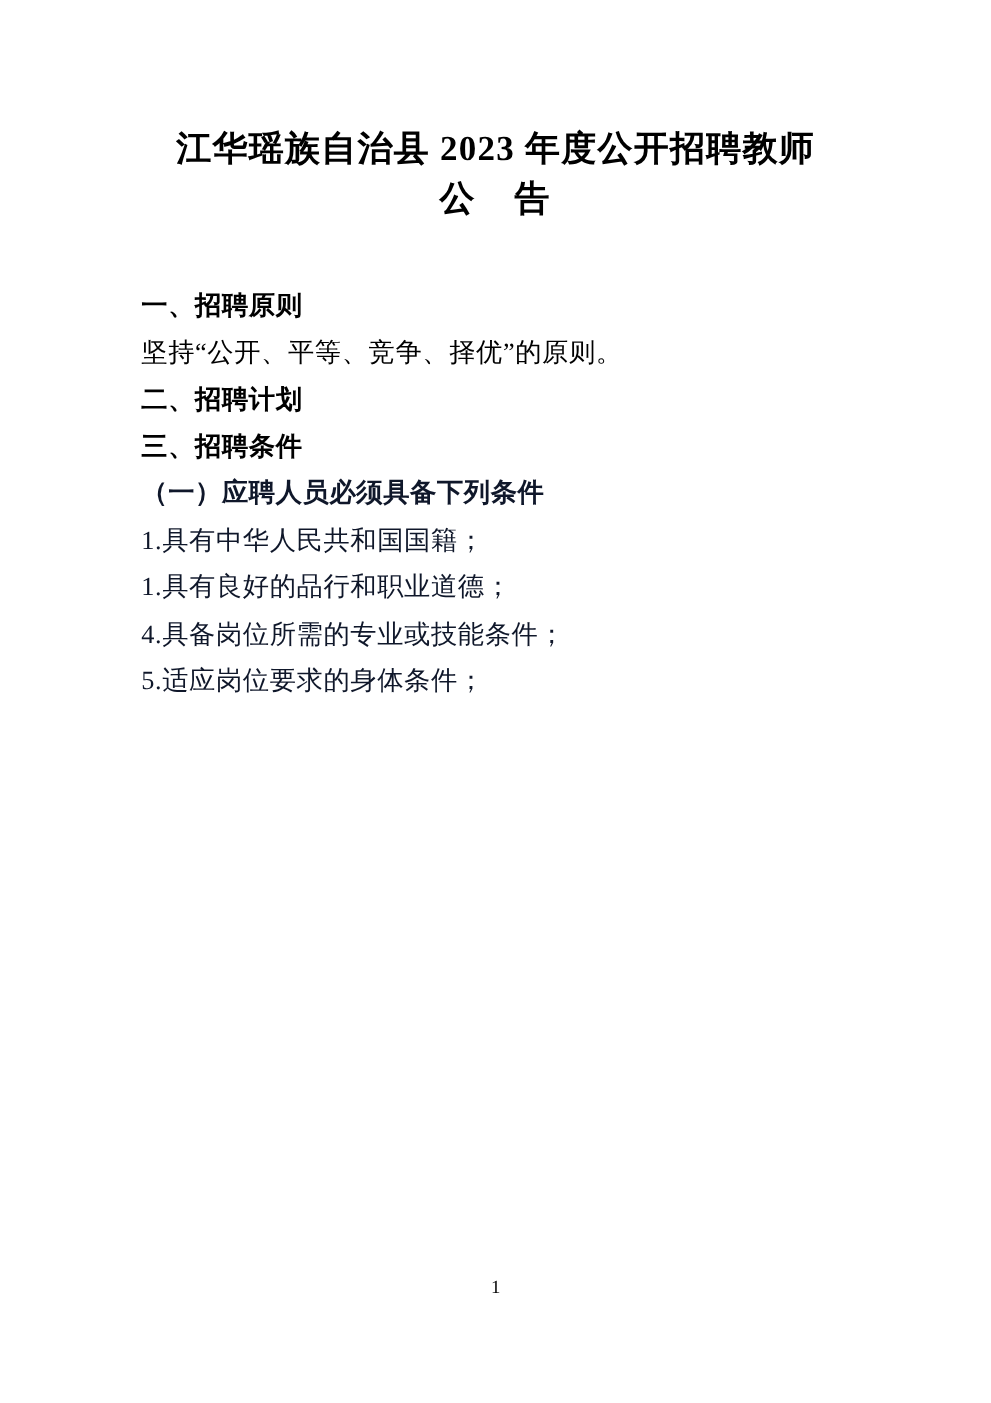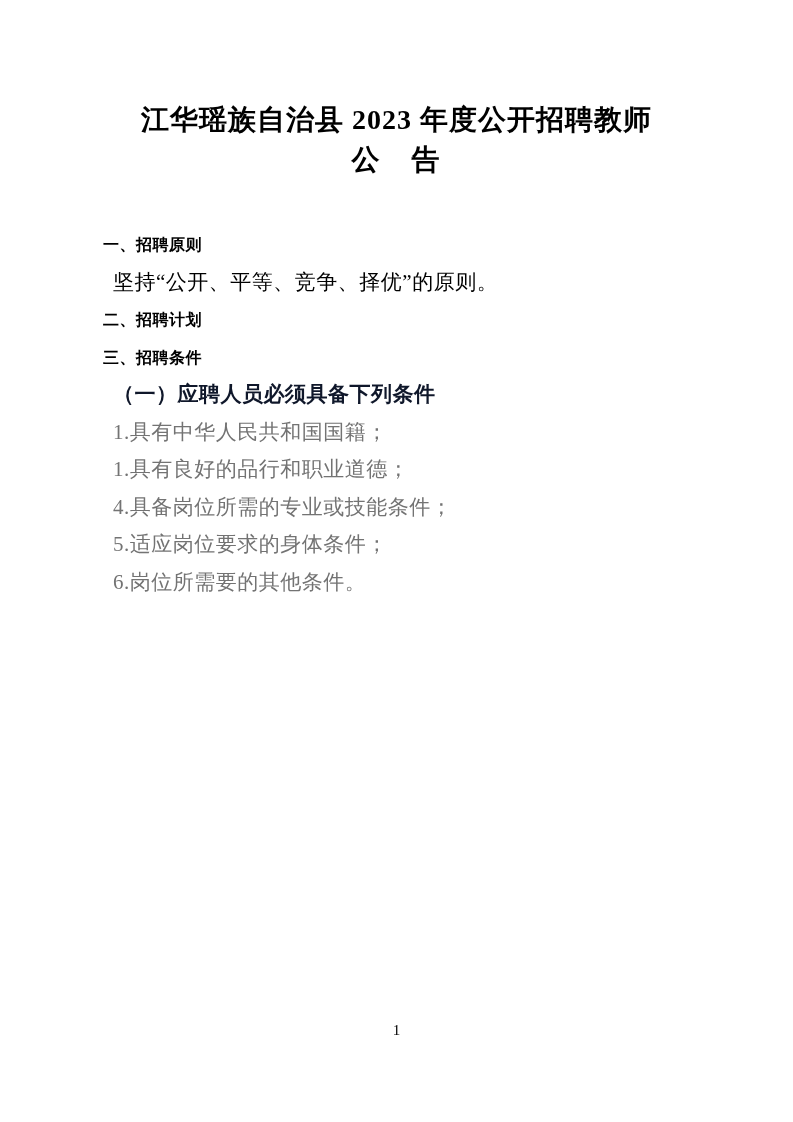--- a/index.html
+++ b/index.html
@@ -41,21 +41,21 @@
     line-height: 37.5px;
     text-indent: 2em;
     text-align: justify;
     text-justify: inter-character;
     letter-spacing: 0.5px;
     color: #000000;
   }
   .heading-hei {
     font-family: "Liberation Sans", sans-serif;
     font-weight: bold;
-    font-size: 16px;
+    font-size: 21px;
     line-height: 37.5px;
     text-indent: 2em;
     letter-spacing: 0.5px;
     color: #000000;
   }
   .heading-kai {
     font-family: "Liberation Serif", serif;
     font-weight: bold;
     font-size: 21px;
     line-height: 37.5px;
@@ -64,21 +64,21 @@
     color: #0f172a;
   }
   .list-item {
     font-family: "Liberation Serif", serif;
     font-size: 21px;
     line-height: 37.5px;
     text-indent: 2em;
     text-align: justify;
     text-justify: inter-character;
     letter-spacing: 0.5px;
-    color: #737373;
+    color: #0f172a;
   }
   .page-number {
     position: absolute;
     left: 0;
     right: 0;
     top: 1022px;
     text-align: center;
     font-family: "Liberation Serif", serif;
     font-size: 15px;
     color: #000000;
@@ -99,18 +99,17 @@
 
     <div class="heading-hei">二、招聘计划</div>
 
     <div class="heading-hei">三、招聘条件</div>
     <div class="heading-kai">（一）应聘人员必须具备下列条件</div>
 
     <p class="list-item">1.具有中华人民共和国国籍；</p>
     <p class="list-item">1.具有良好的品行和职业道德；</p>
     <p class="list-item">4.具备岗位所需的专业或技能条件；</p>
     <p class="list-item">5.适应岗位要求的身体条件；</p>
-    <p class="list-item">6.岗位所需要的其他条件。</p>
   </div>
 
   <div class="page-number">1</div>
 
 </div>
 
 </body></html>

